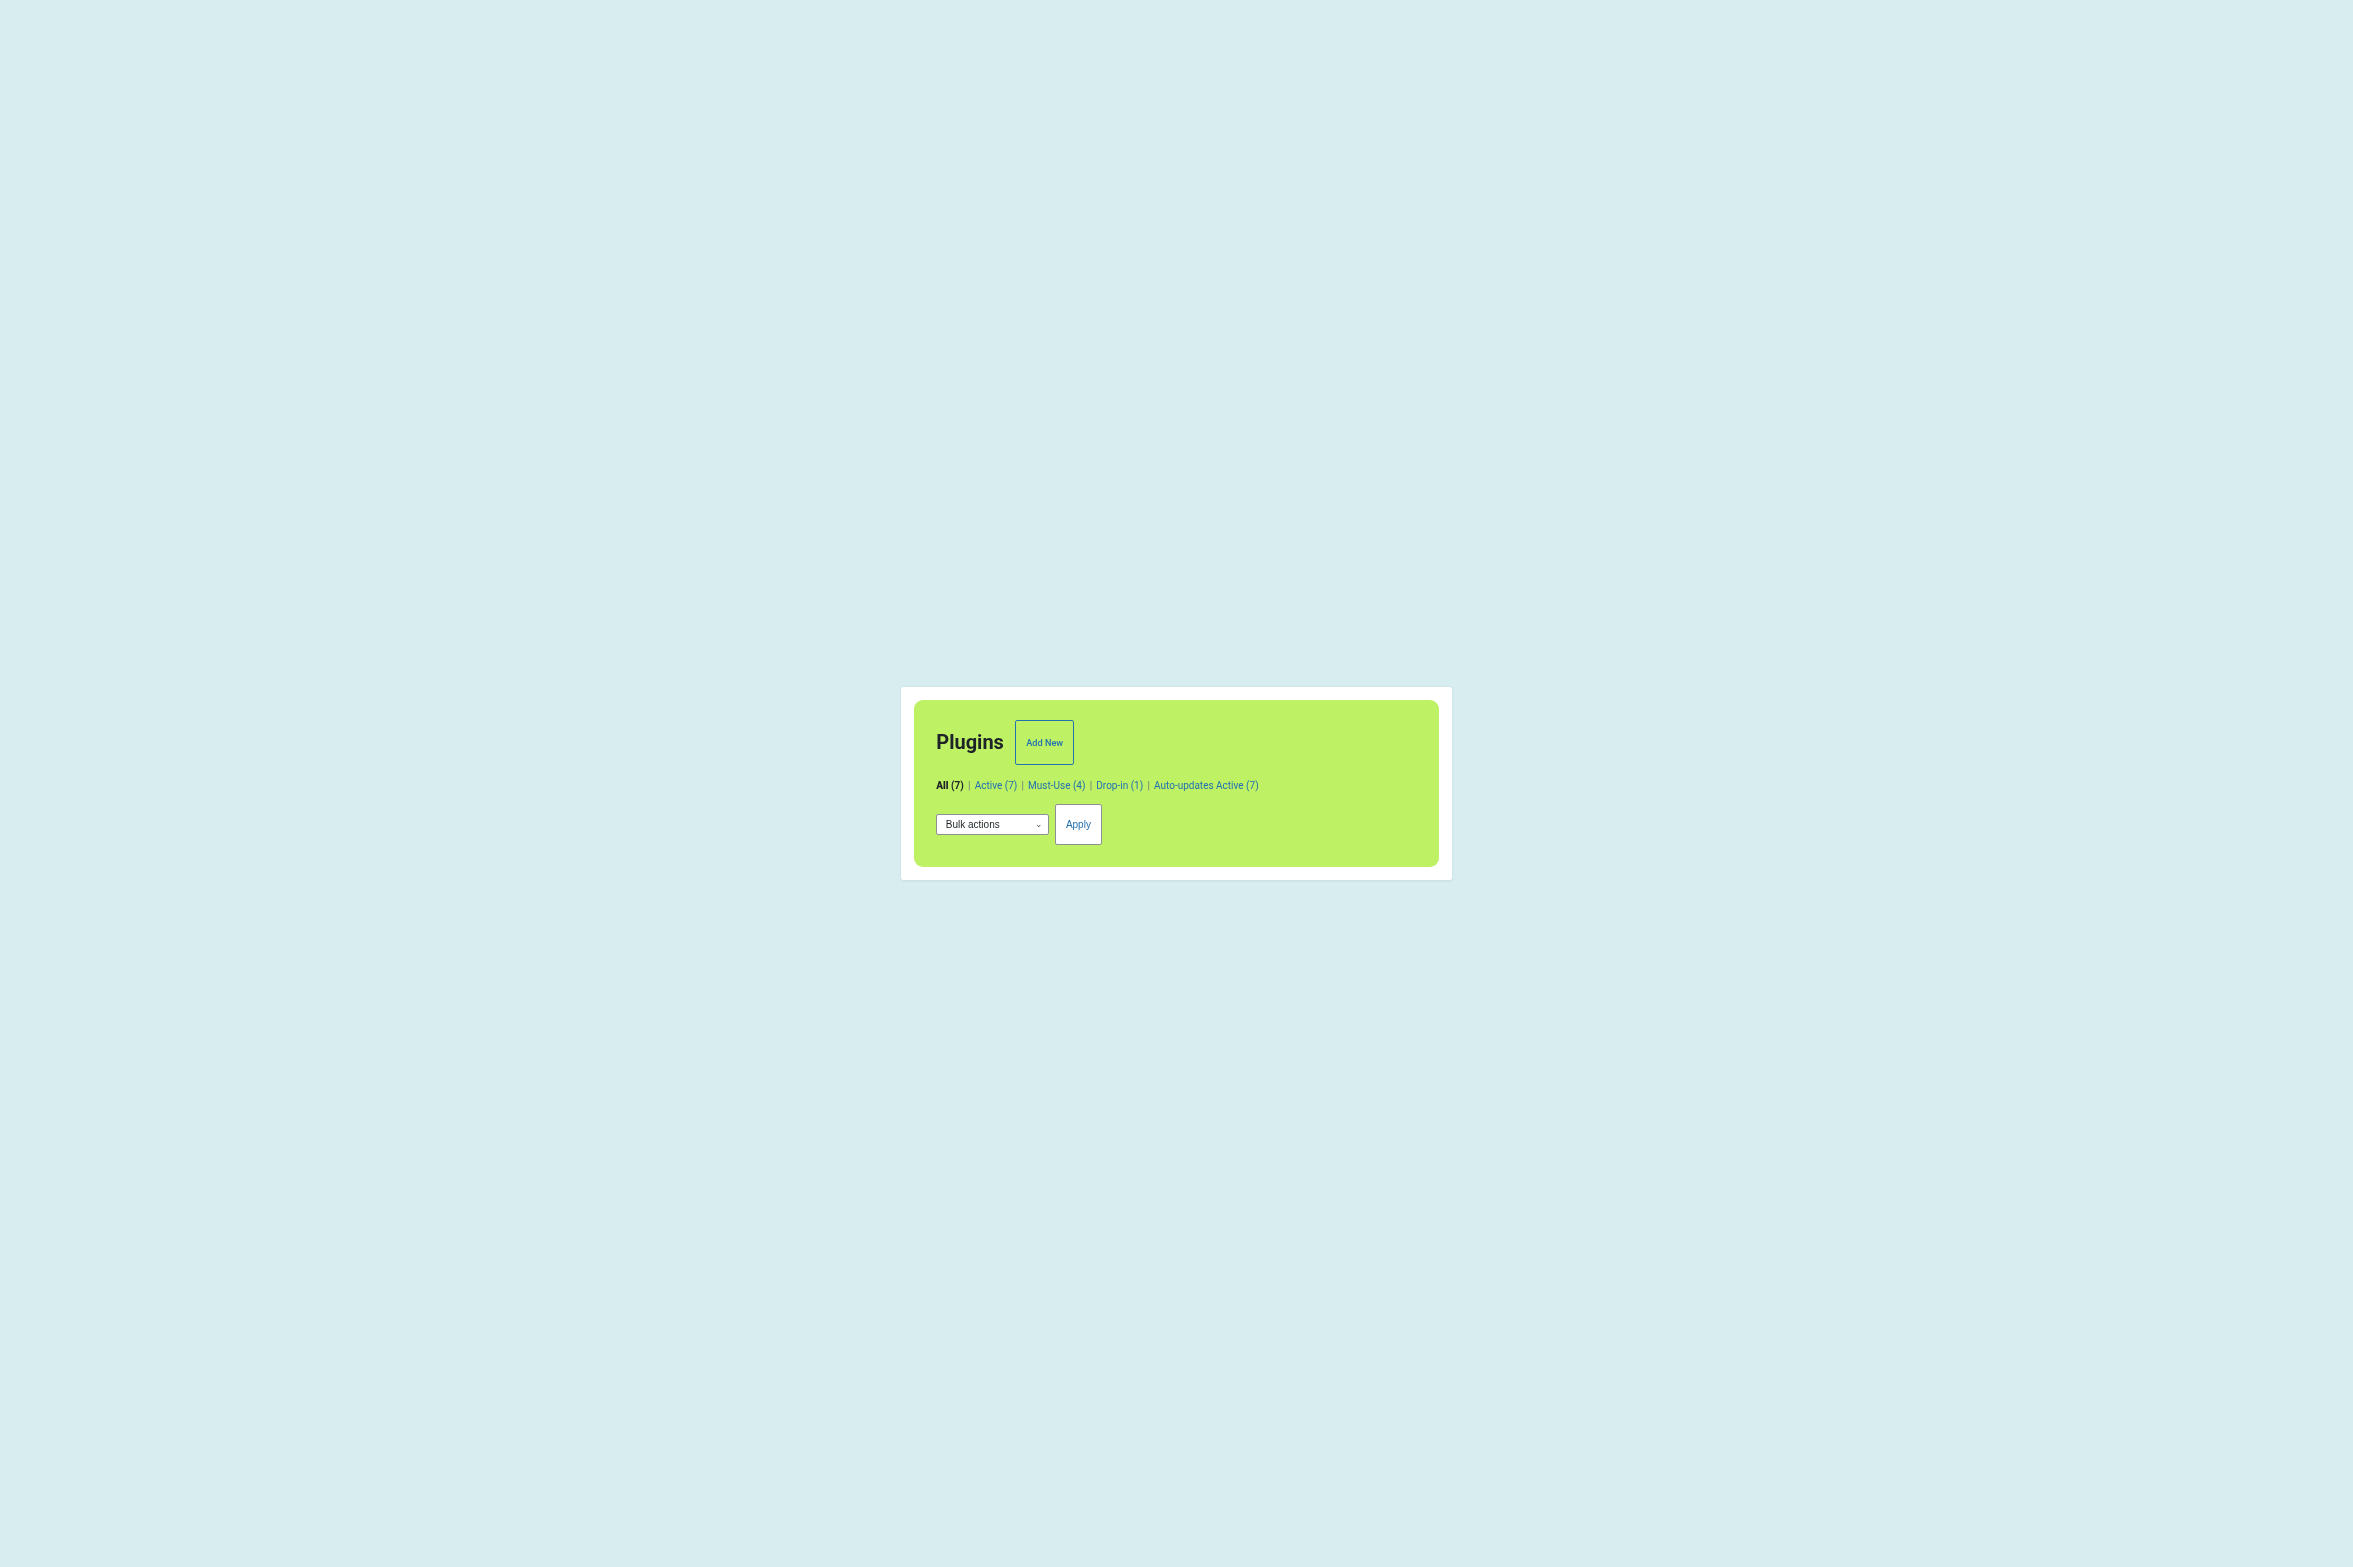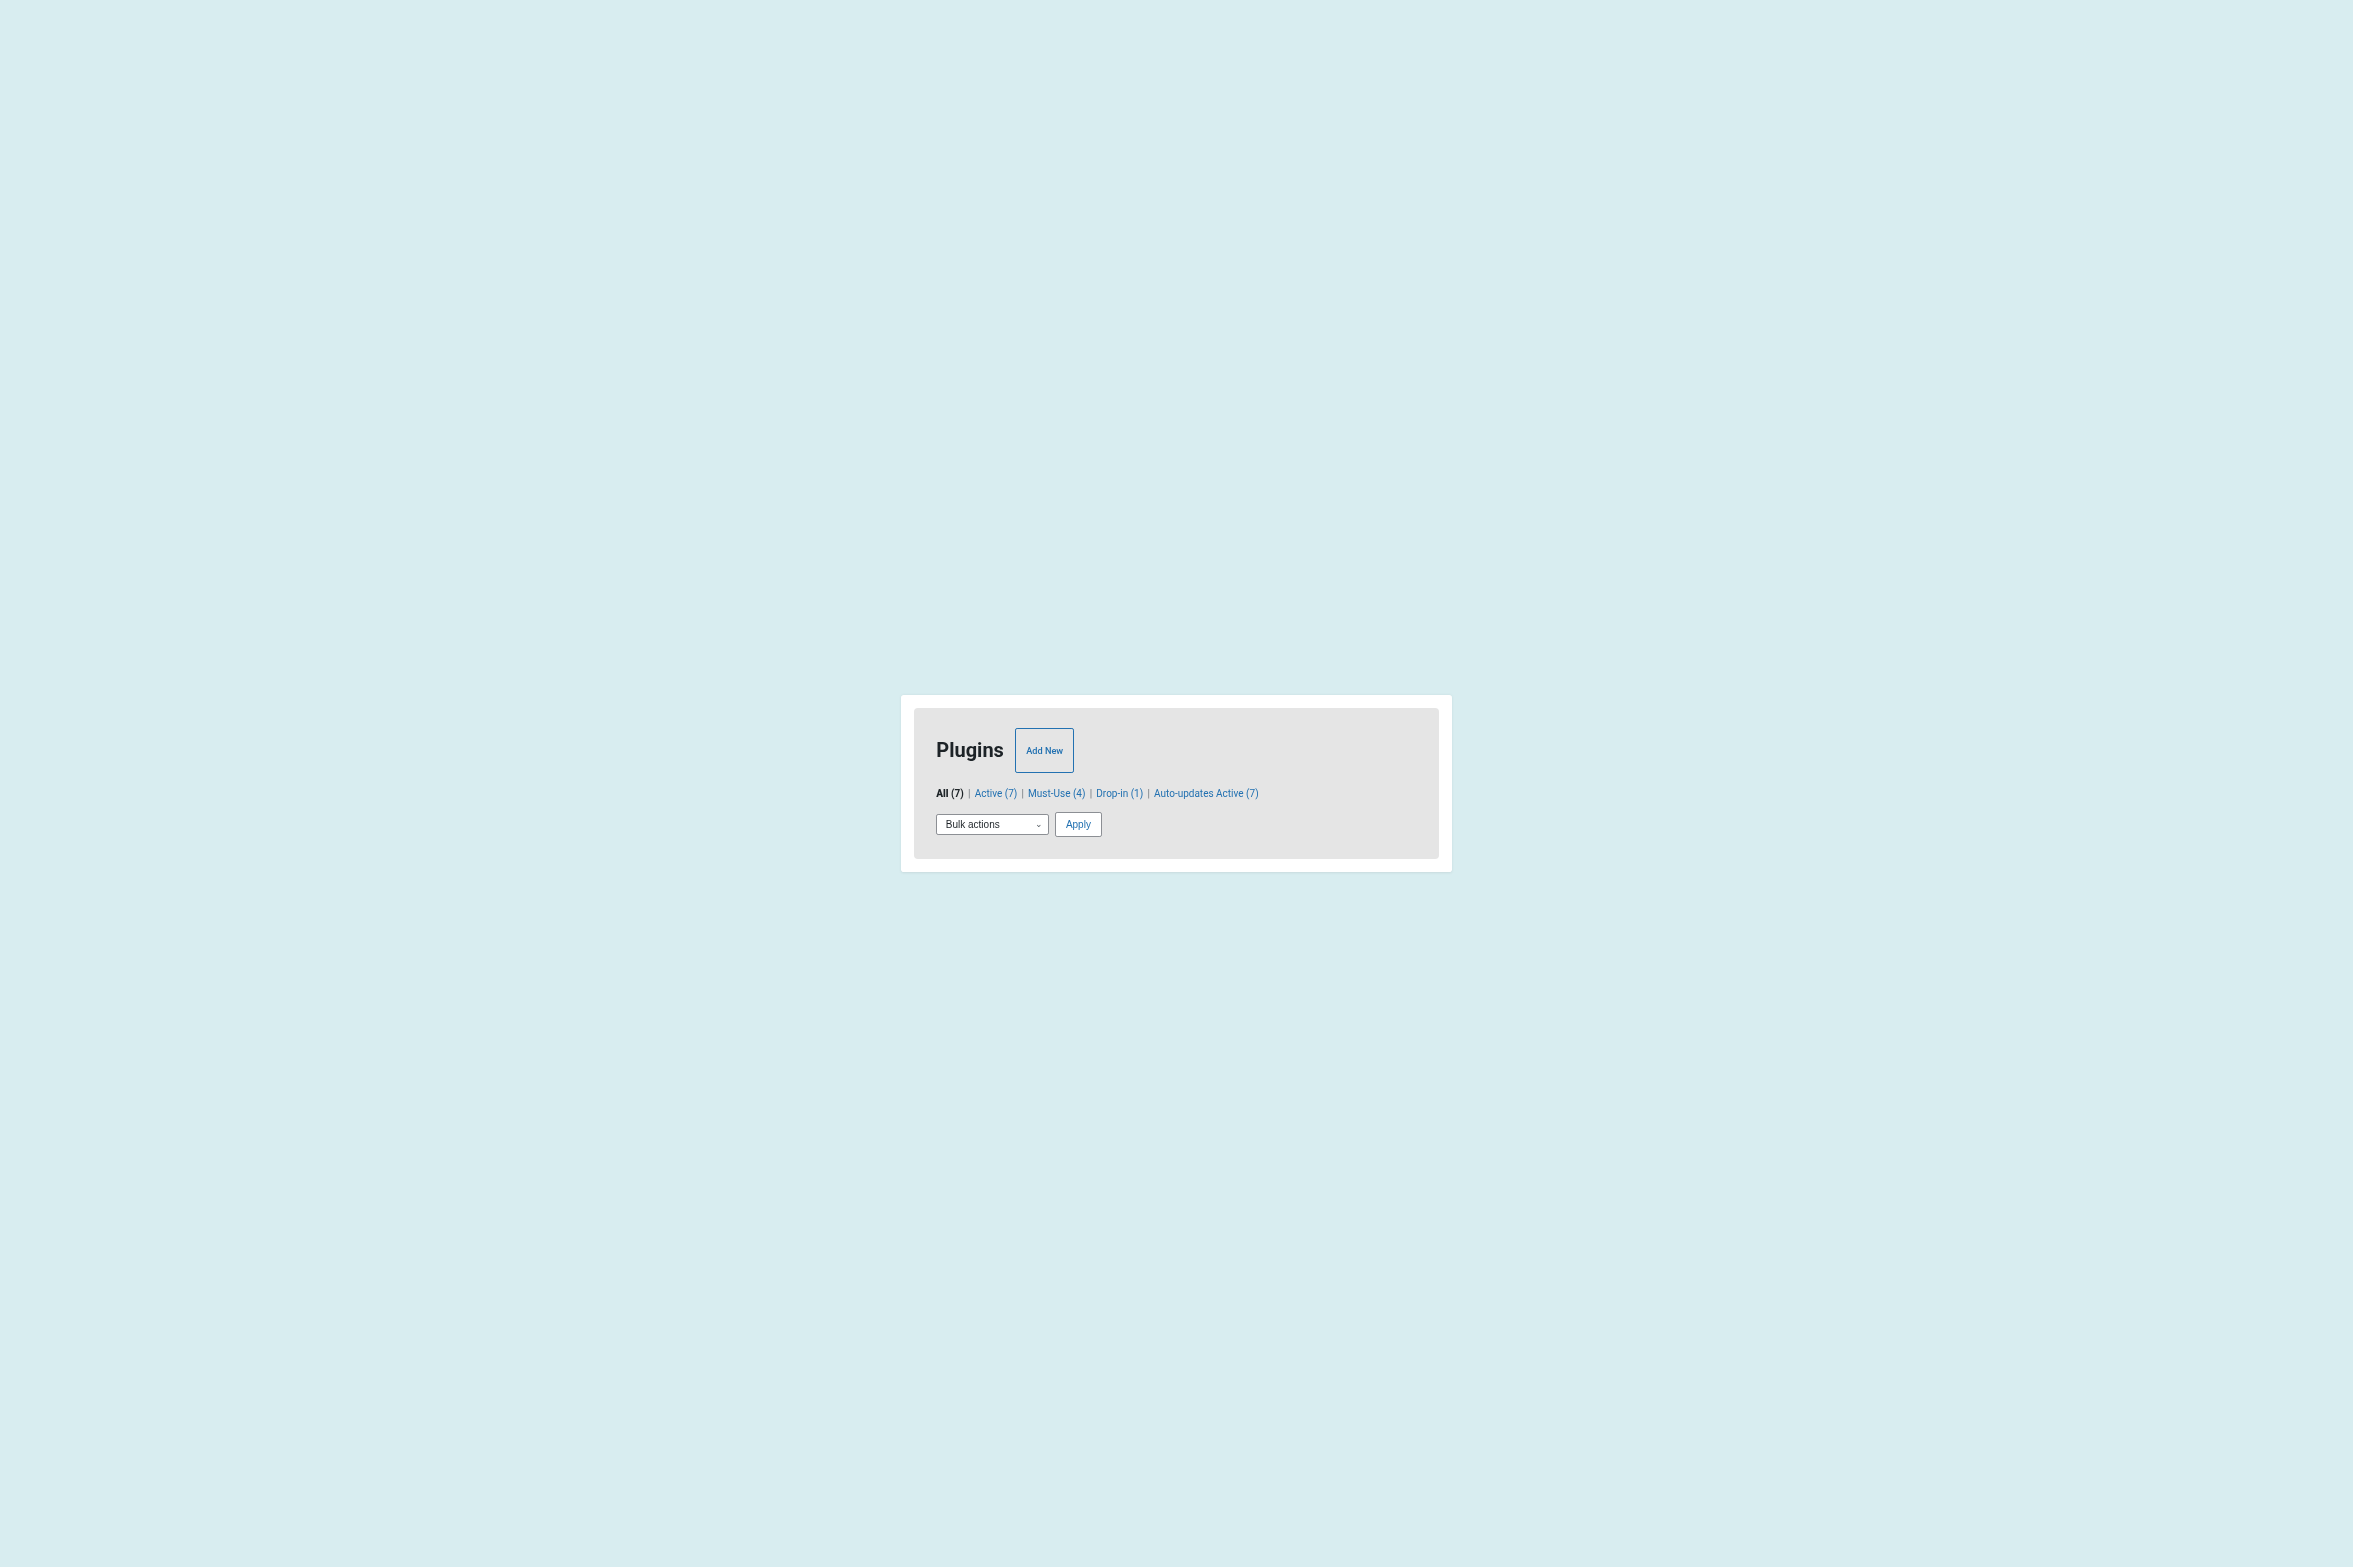--- a/index.html
+++ b/index.html
@@ -19,22 +19,22 @@
 
     .outer-card {
       background: #ffffff;
       border-radius: 2.8px;
       padding: 12.7px;
       width: 551px;
       box-shadow: 0 0.7px 2.8px rgba(0,0,0,0.08);
     }
 
     .inner-panel {
-      background: #e5e5e5;
-      border-radius: 4px;
+      background: #bef264;
+      border-radius: 9px;
       padding: 20px 22.6px 22.6px 22.6px;
     }
 
     .page-title-row {
       display: flex;
       align-items: center;
       gap: 11.3px;
       margin-bottom: 15.5px;
     }
 
@@ -124,21 +124,21 @@
       transform: translateY(-50%);
       pointer-events: none;
       color: #50575e;
       font-size: 8.5px;
     }
 
     .apply-button {
       background: #ffffff;
       border: 0.7px solid #8c8f94;
       border-radius: 2.1px;
-      padding: 6px 10px;
+      padding: 14px 10px;
       font-size: 10px;
       color: #2271b1;
       cursor: pointer;
       font-weight: 500;
     }
   </style>
 </head>
 <body>
 
 <div class="outer-card">

